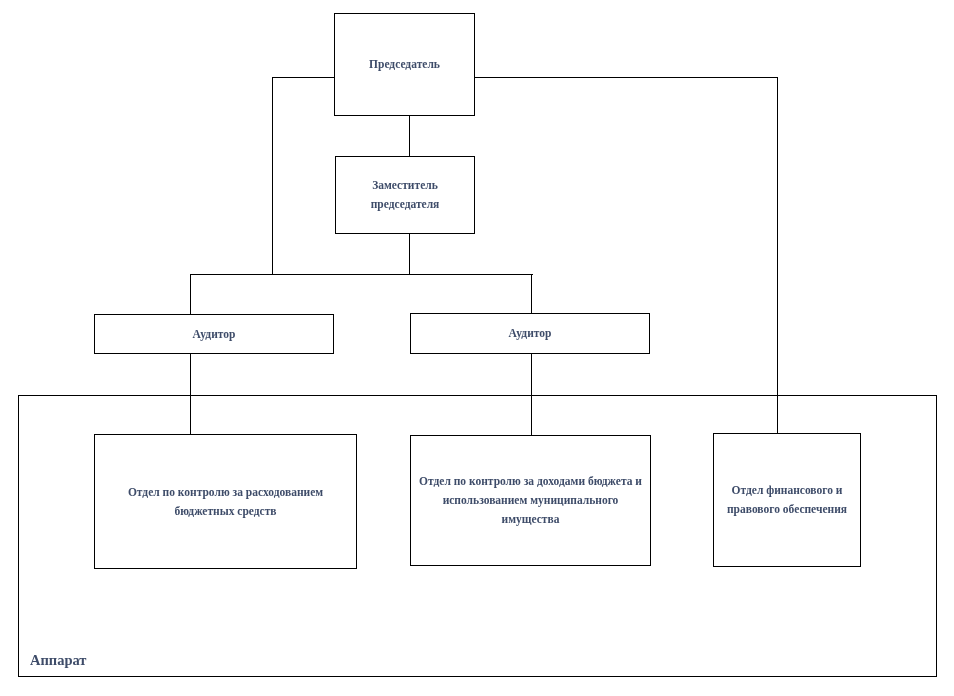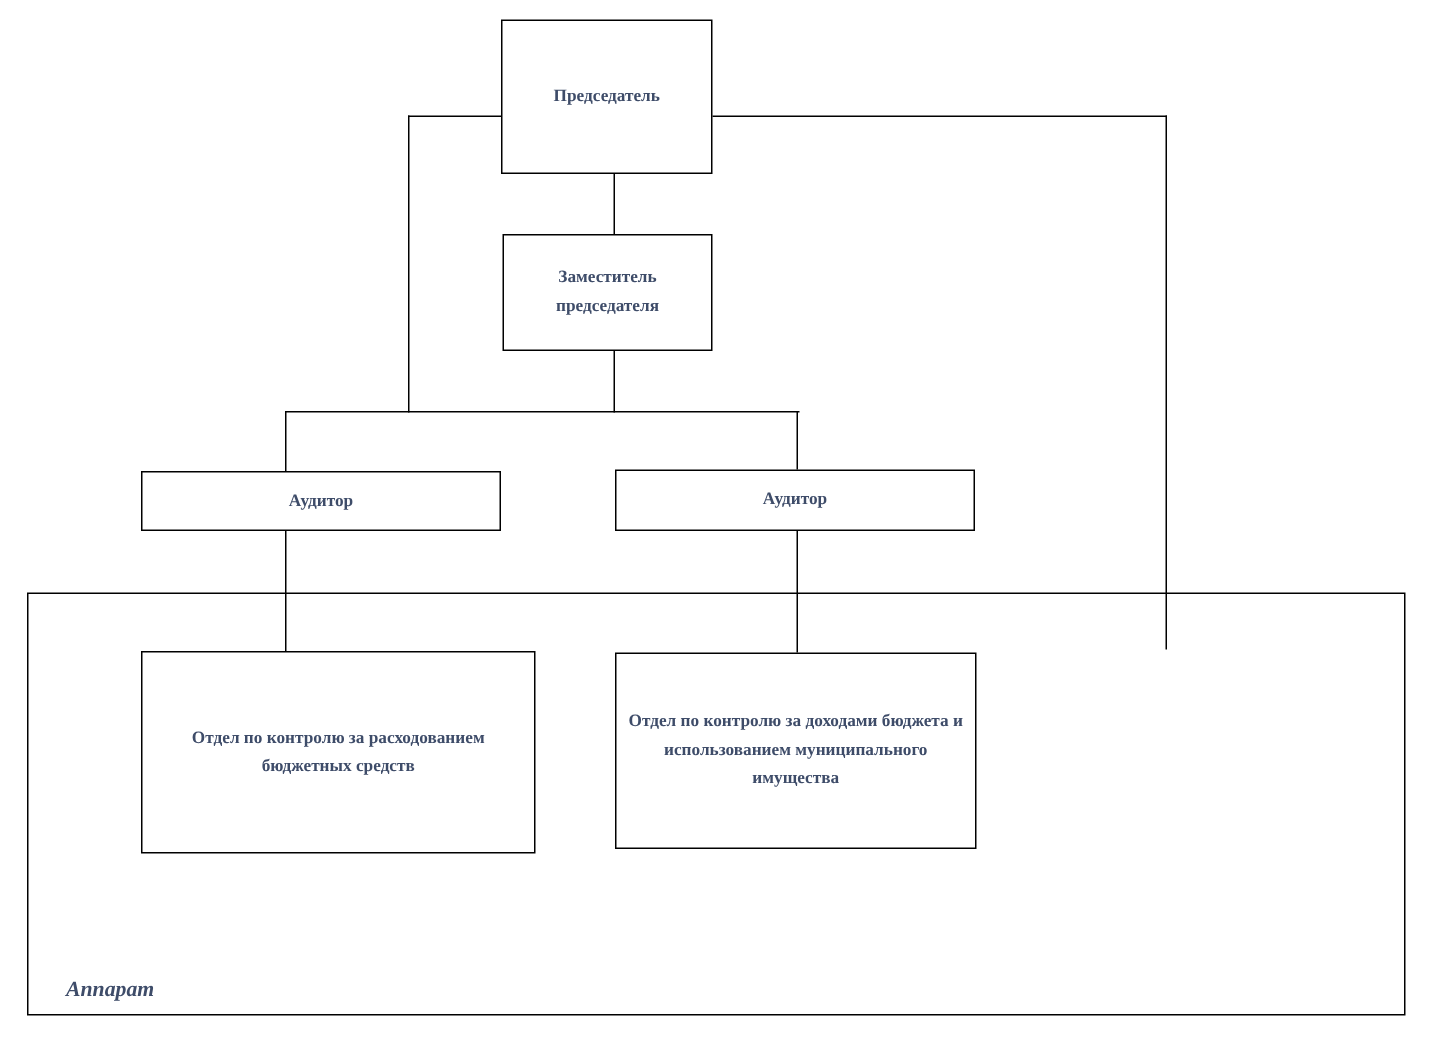--- a/index.html
+++ b/index.html
@@ -37,24 +37,23 @@
 
   
   .group-frame {
     position: absolute;
     border: 1.5px solid var(--line-color, #000000);
     background: transparent;
     z-index: 1;
   }
   .group-frame .group-label {
     position: absolute;
-    left: 25px;
+    left: 11px;
     bottom: 7px;
     font-weight: bold;
-    font-style: italic;
     font-size: 14.5px;
     color: var(--label-color, #3e4c69);
   }
 
   
   .line {
     position: absolute;
     background: var(--line-color, #000000);
     z-index: 2;
   }
@@ -99,14 +98,17 @@
   </div>
 
   <div class="node" style="left:94px; top:434px; width:263px; height:135px;">
     <span class="node-label">Отдел по контролю за расходованием бюджетных средств</span>
   </div>
 
   <div class="node" style="left:410px; top:435px; width:241px; height:131px;">
     <span class="node-label">Отдел по контролю за доходами бюджета и использованием муниципального имущества</span>
   </div>
 
+  <div class="node" style="left:713px; top:433px; width:148px; height:134px;">
+    <span class="node-label">Отдел финансового и правового обеспечения</span>
+  </div>
 
 </div>
 
 </body></html>

